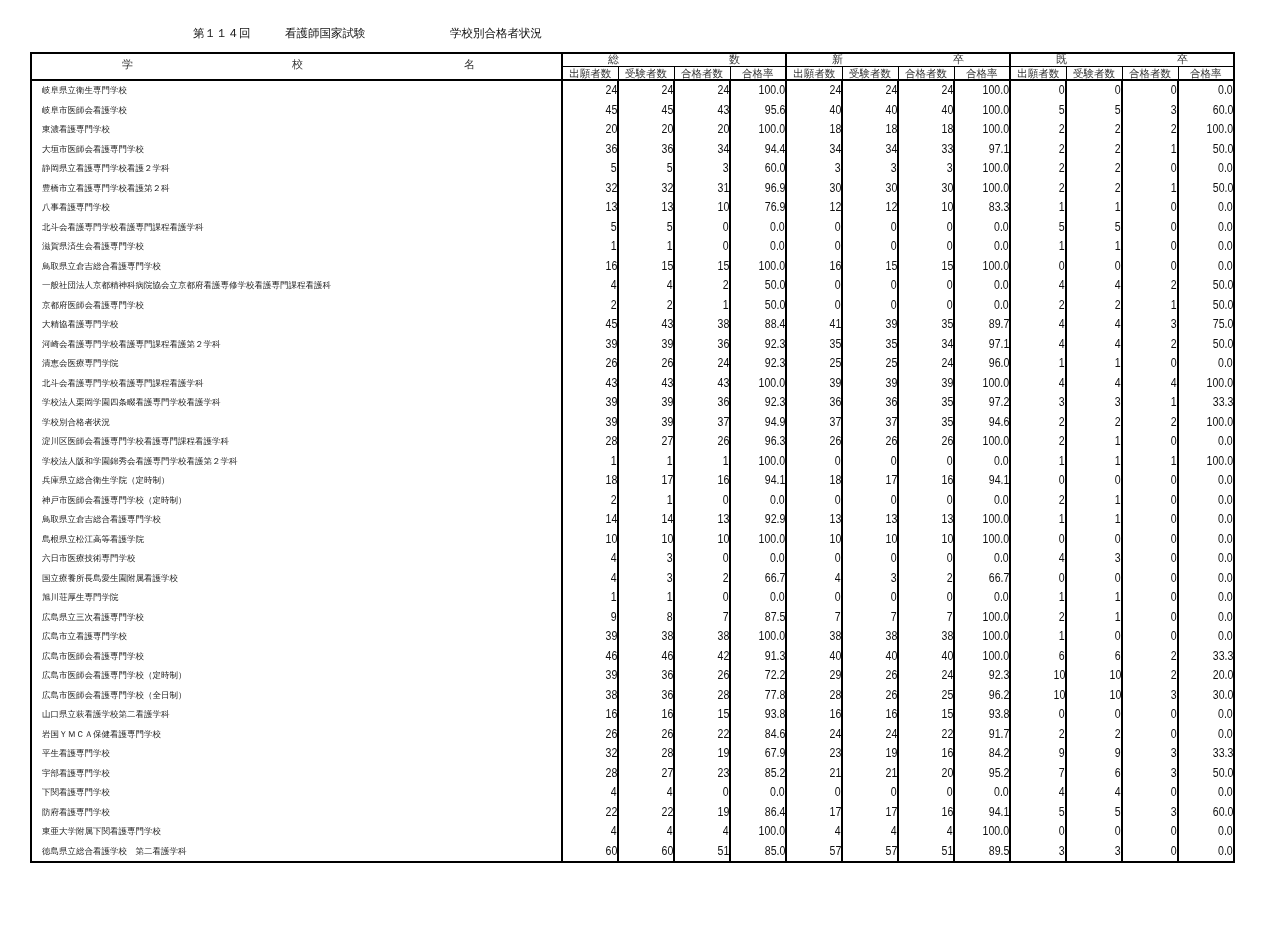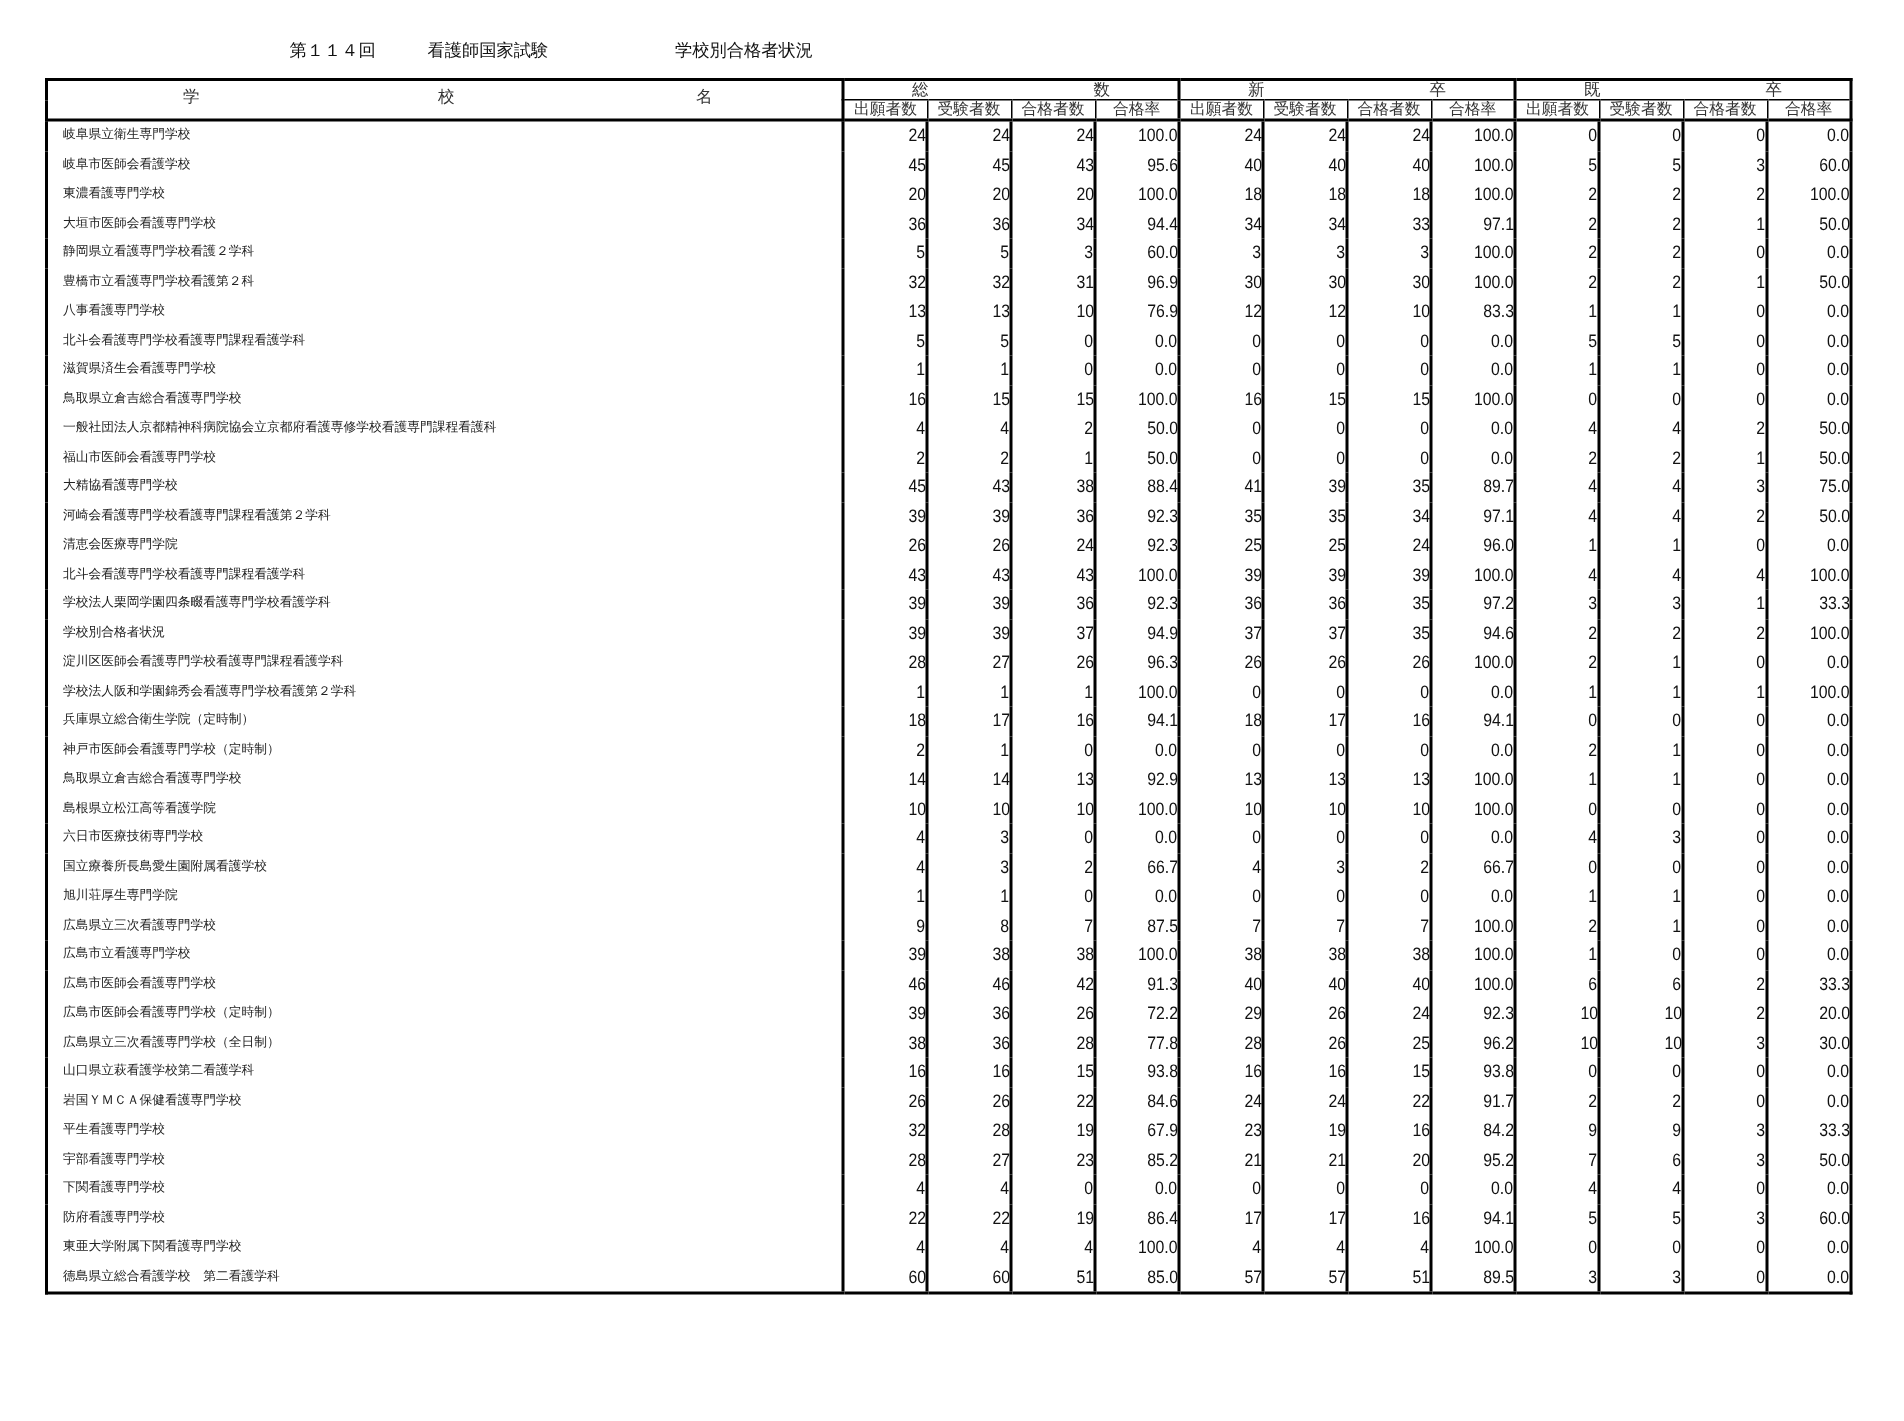--- a/index.html
+++ b/index.html
@@ -253,21 +253,21 @@
         <td><span style="display: inline-block; transform: scaleX(0.88); transform-origin: right center;">0</span></td>
         <td><span style="display: inline-block; transform: scaleX(0.88); transform-origin: right center;">0</span></td>
         <td><span style="display: inline-block; transform: scaleX(0.88); transform-origin: right center;">0</span></td>
         <td><span style="display: inline-block; transform: scaleX(0.88); transform-origin: right center;">0.0</span></td>
         <td><span style="display: inline-block; transform: scaleX(0.88); transform-origin: right center;">4</span></td>
         <td><span style="display: inline-block; transform: scaleX(0.88); transform-origin: right center;">4</span></td>
         <td><span style="display: inline-block; transform: scaleX(0.88); transform-origin: right center;">2</span></td>
         <td class="lastc"><span style="display: inline-block; transform: scaleX(0.88); transform-origin: right center;">50.0</span></td>
       </tr>
       <tr>
-        <td class="nm">福山市医師会看護専門学校</td>
+        <td class="nm">京都府医師会看護専門学校</td>
         <td><span style="display: inline-block; transform: scaleX(0.88); transform-origin: right center;">2</span></td>
         <td><span style="display: inline-block; transform: scaleX(0.88); transform-origin: right center;">2</span></td>
         <td><span style="display: inline-block; transform: scaleX(0.88); transform-origin: right center;">1</span></td>
         <td><span style="display: inline-block; transform: scaleX(0.88); transform-origin: right center;">50.0</span></td>
         <td><span style="display: inline-block; transform: scaleX(0.88); transform-origin: right center;">0</span></td>
         <td><span style="display: inline-block; transform: scaleX(0.88); transform-origin: right center;">0</span></td>
         <td><span style="display: inline-block; transform: scaleX(0.88); transform-origin: right center;">0</span></td>
         <td><span style="display: inline-block; transform: scaleX(0.88); transform-origin: right center;">0.0</span></td>
         <td><span style="display: inline-block; transform: scaleX(0.88); transform-origin: right center;">2</span></td>
         <td><span style="display: inline-block; transform: scaleX(0.88); transform-origin: right center;">2</span></td>
@@ -553,21 +553,21 @@
         <td><span style="display: inline-block; transform: scaleX(0.88); transform-origin: right center;">29</span></td>
         <td><span style="display: inline-block; transform: scaleX(0.88); transform-origin: right center;">26</span></td>
         <td><span style="display: inline-block; transform: scaleX(0.88); transform-origin: right center;">24</span></td>
         <td><span style="display: inline-block; transform: scaleX(0.88); transform-origin: right center;">92.3</span></td>
         <td><span style="display: inline-block; transform: scaleX(0.88); transform-origin: right center;">10</span></td>
         <td><span style="display: inline-block; transform: scaleX(0.88); transform-origin: right center;">10</span></td>
         <td><span style="display: inline-block; transform: scaleX(0.88); transform-origin: right center;">2</span></td>
         <td class="lastc"><span style="display: inline-block; transform: scaleX(0.88); transform-origin: right center;">20.0</span></td>
       </tr>
       <tr>
-        <td class="nm">広島県立三次看護専門学校（全日制）</td>
+        <td class="nm">広島市医師会看護専門学校（全日制）</td>
         <td><span style="display: inline-block; transform: scaleX(0.88); transform-origin: right center;">38</span></td>
         <td><span style="display: inline-block; transform: scaleX(0.88); transform-origin: right center;">36</span></td>
         <td><span style="display: inline-block; transform: scaleX(0.88); transform-origin: right center;">28</span></td>
         <td><span style="display: inline-block; transform: scaleX(0.88); transform-origin: right center;">77.8</span></td>
         <td><span style="display: inline-block; transform: scaleX(0.88); transform-origin: right center;">28</span></td>
         <td><span style="display: inline-block; transform: scaleX(0.88); transform-origin: right center;">26</span></td>
         <td><span style="display: inline-block; transform: scaleX(0.88); transform-origin: right center;">25</span></td>
         <td><span style="display: inline-block; transform: scaleX(0.88); transform-origin: right center;">96.2</span></td>
         <td><span style="display: inline-block; transform: scaleX(0.88); transform-origin: right center;">10</span></td>
         <td><span style="display: inline-block; transform: scaleX(0.88); transform-origin: right center;">10</span></td>

